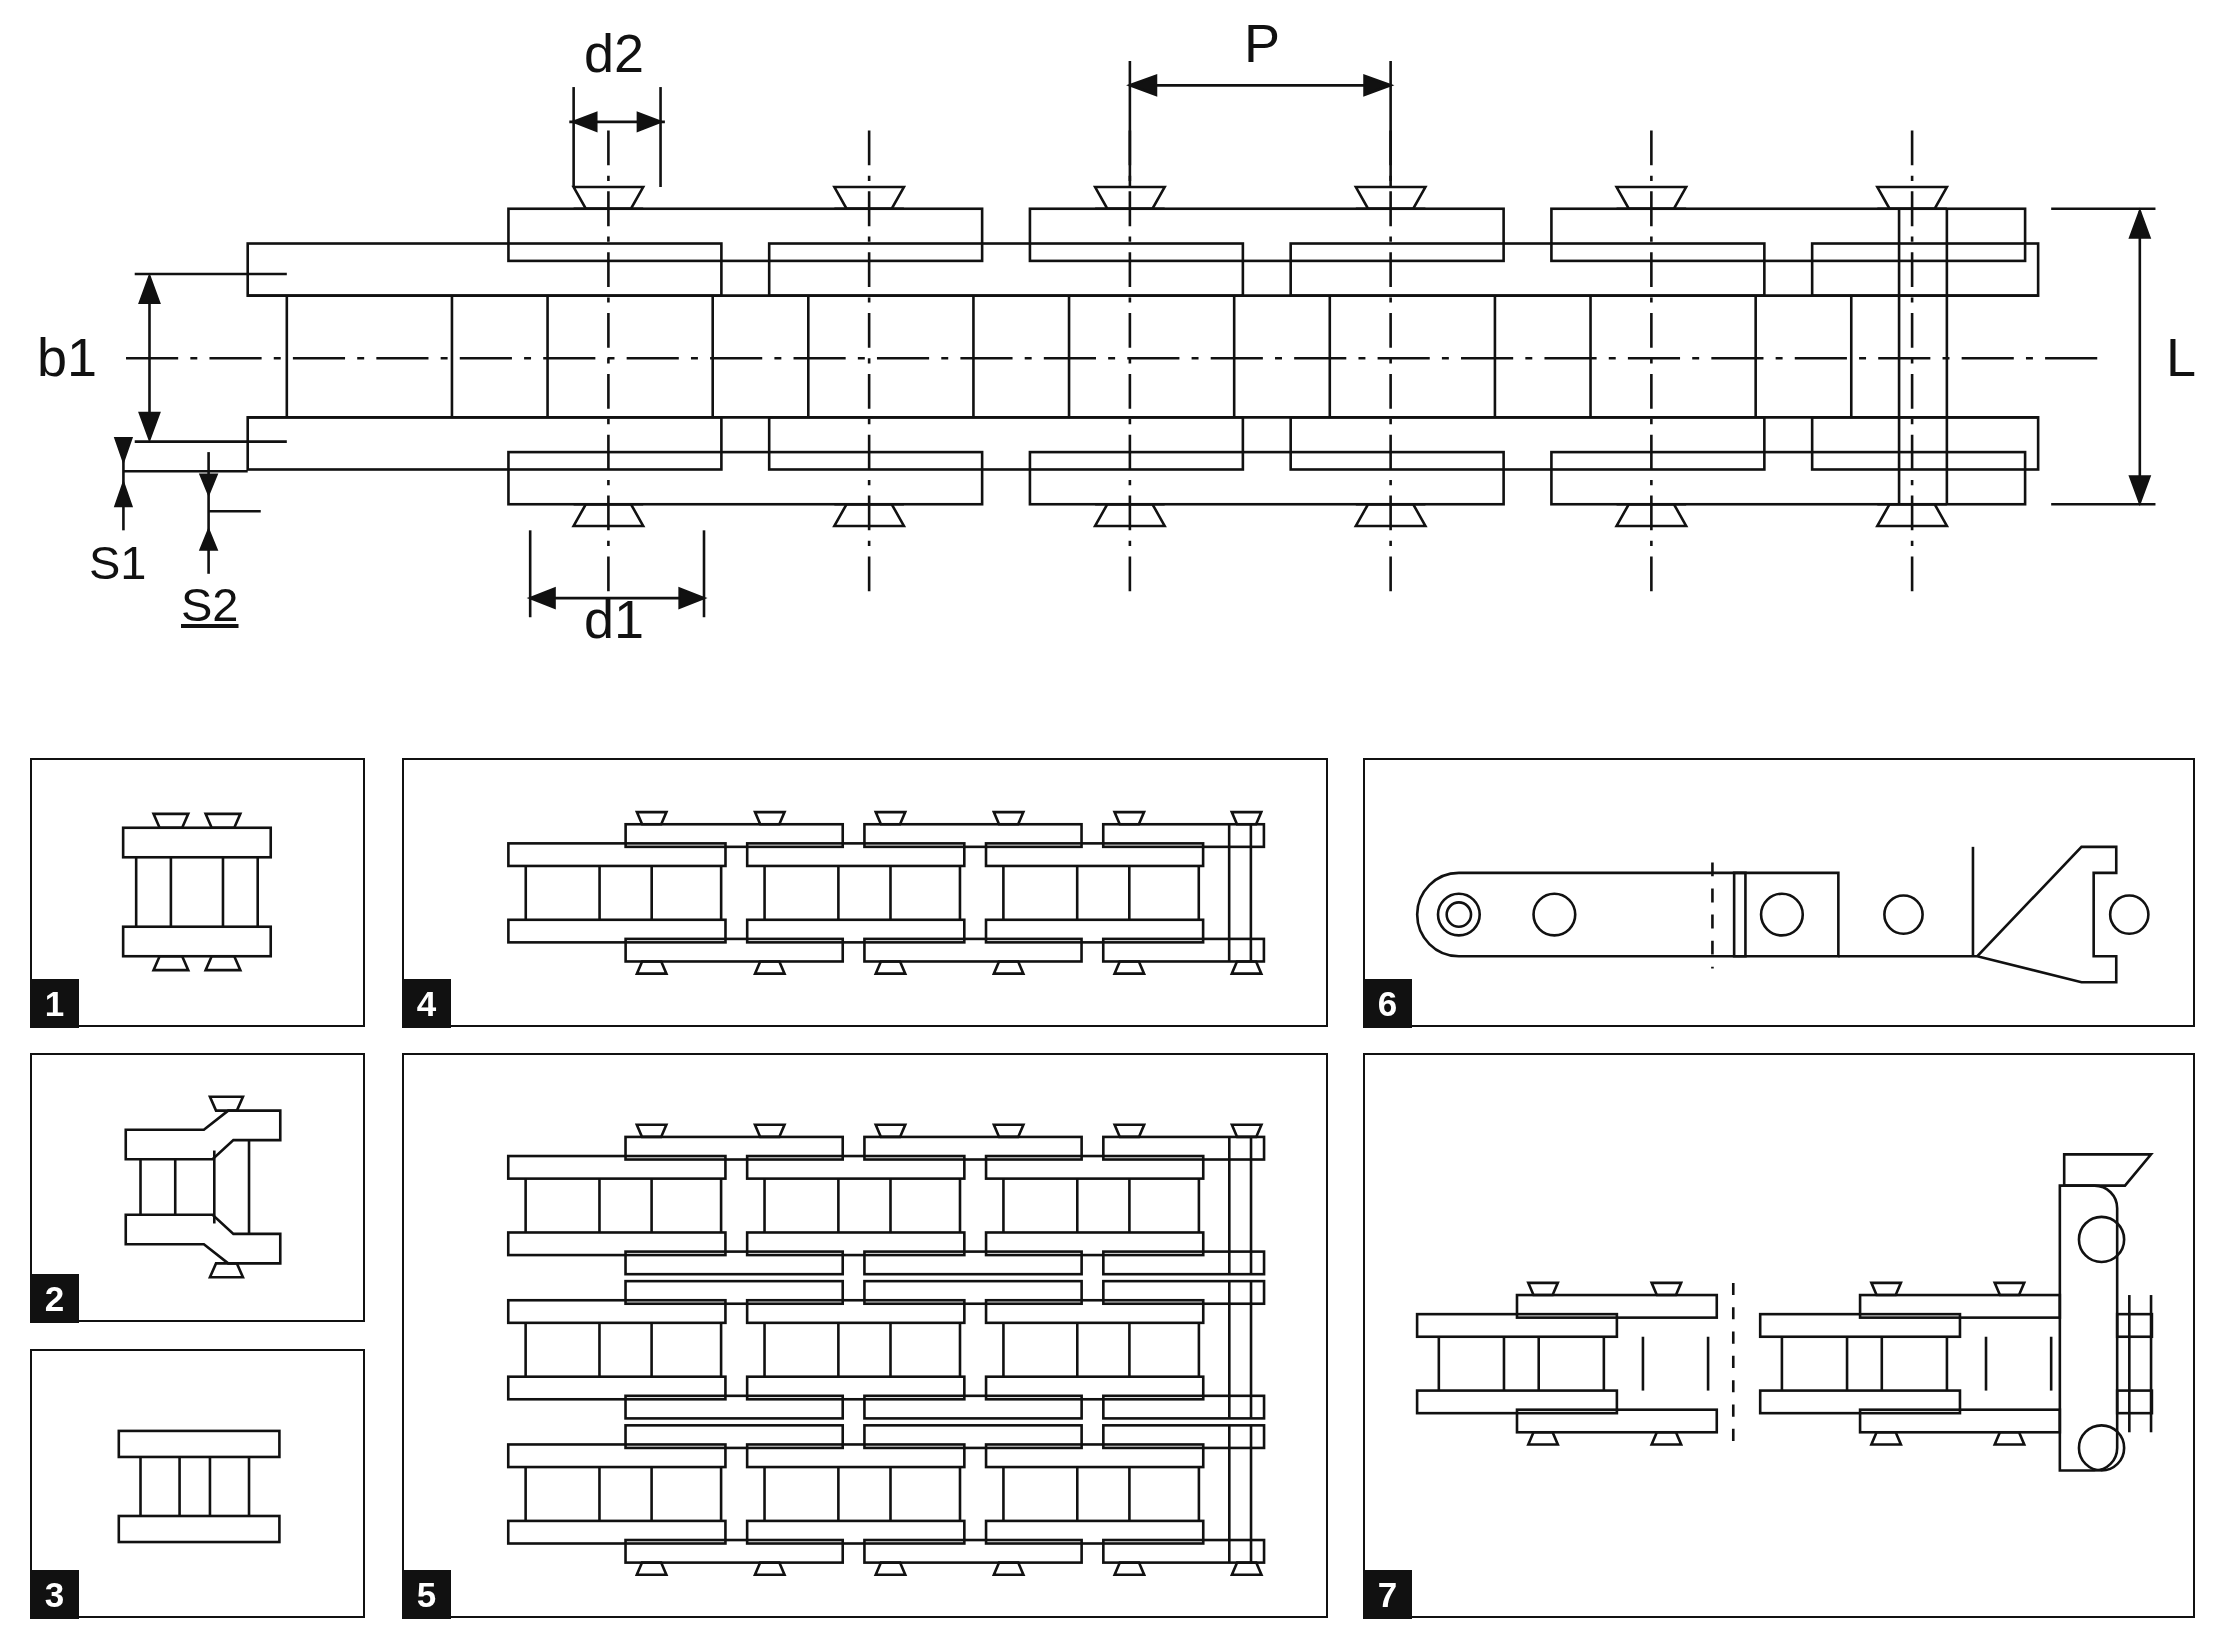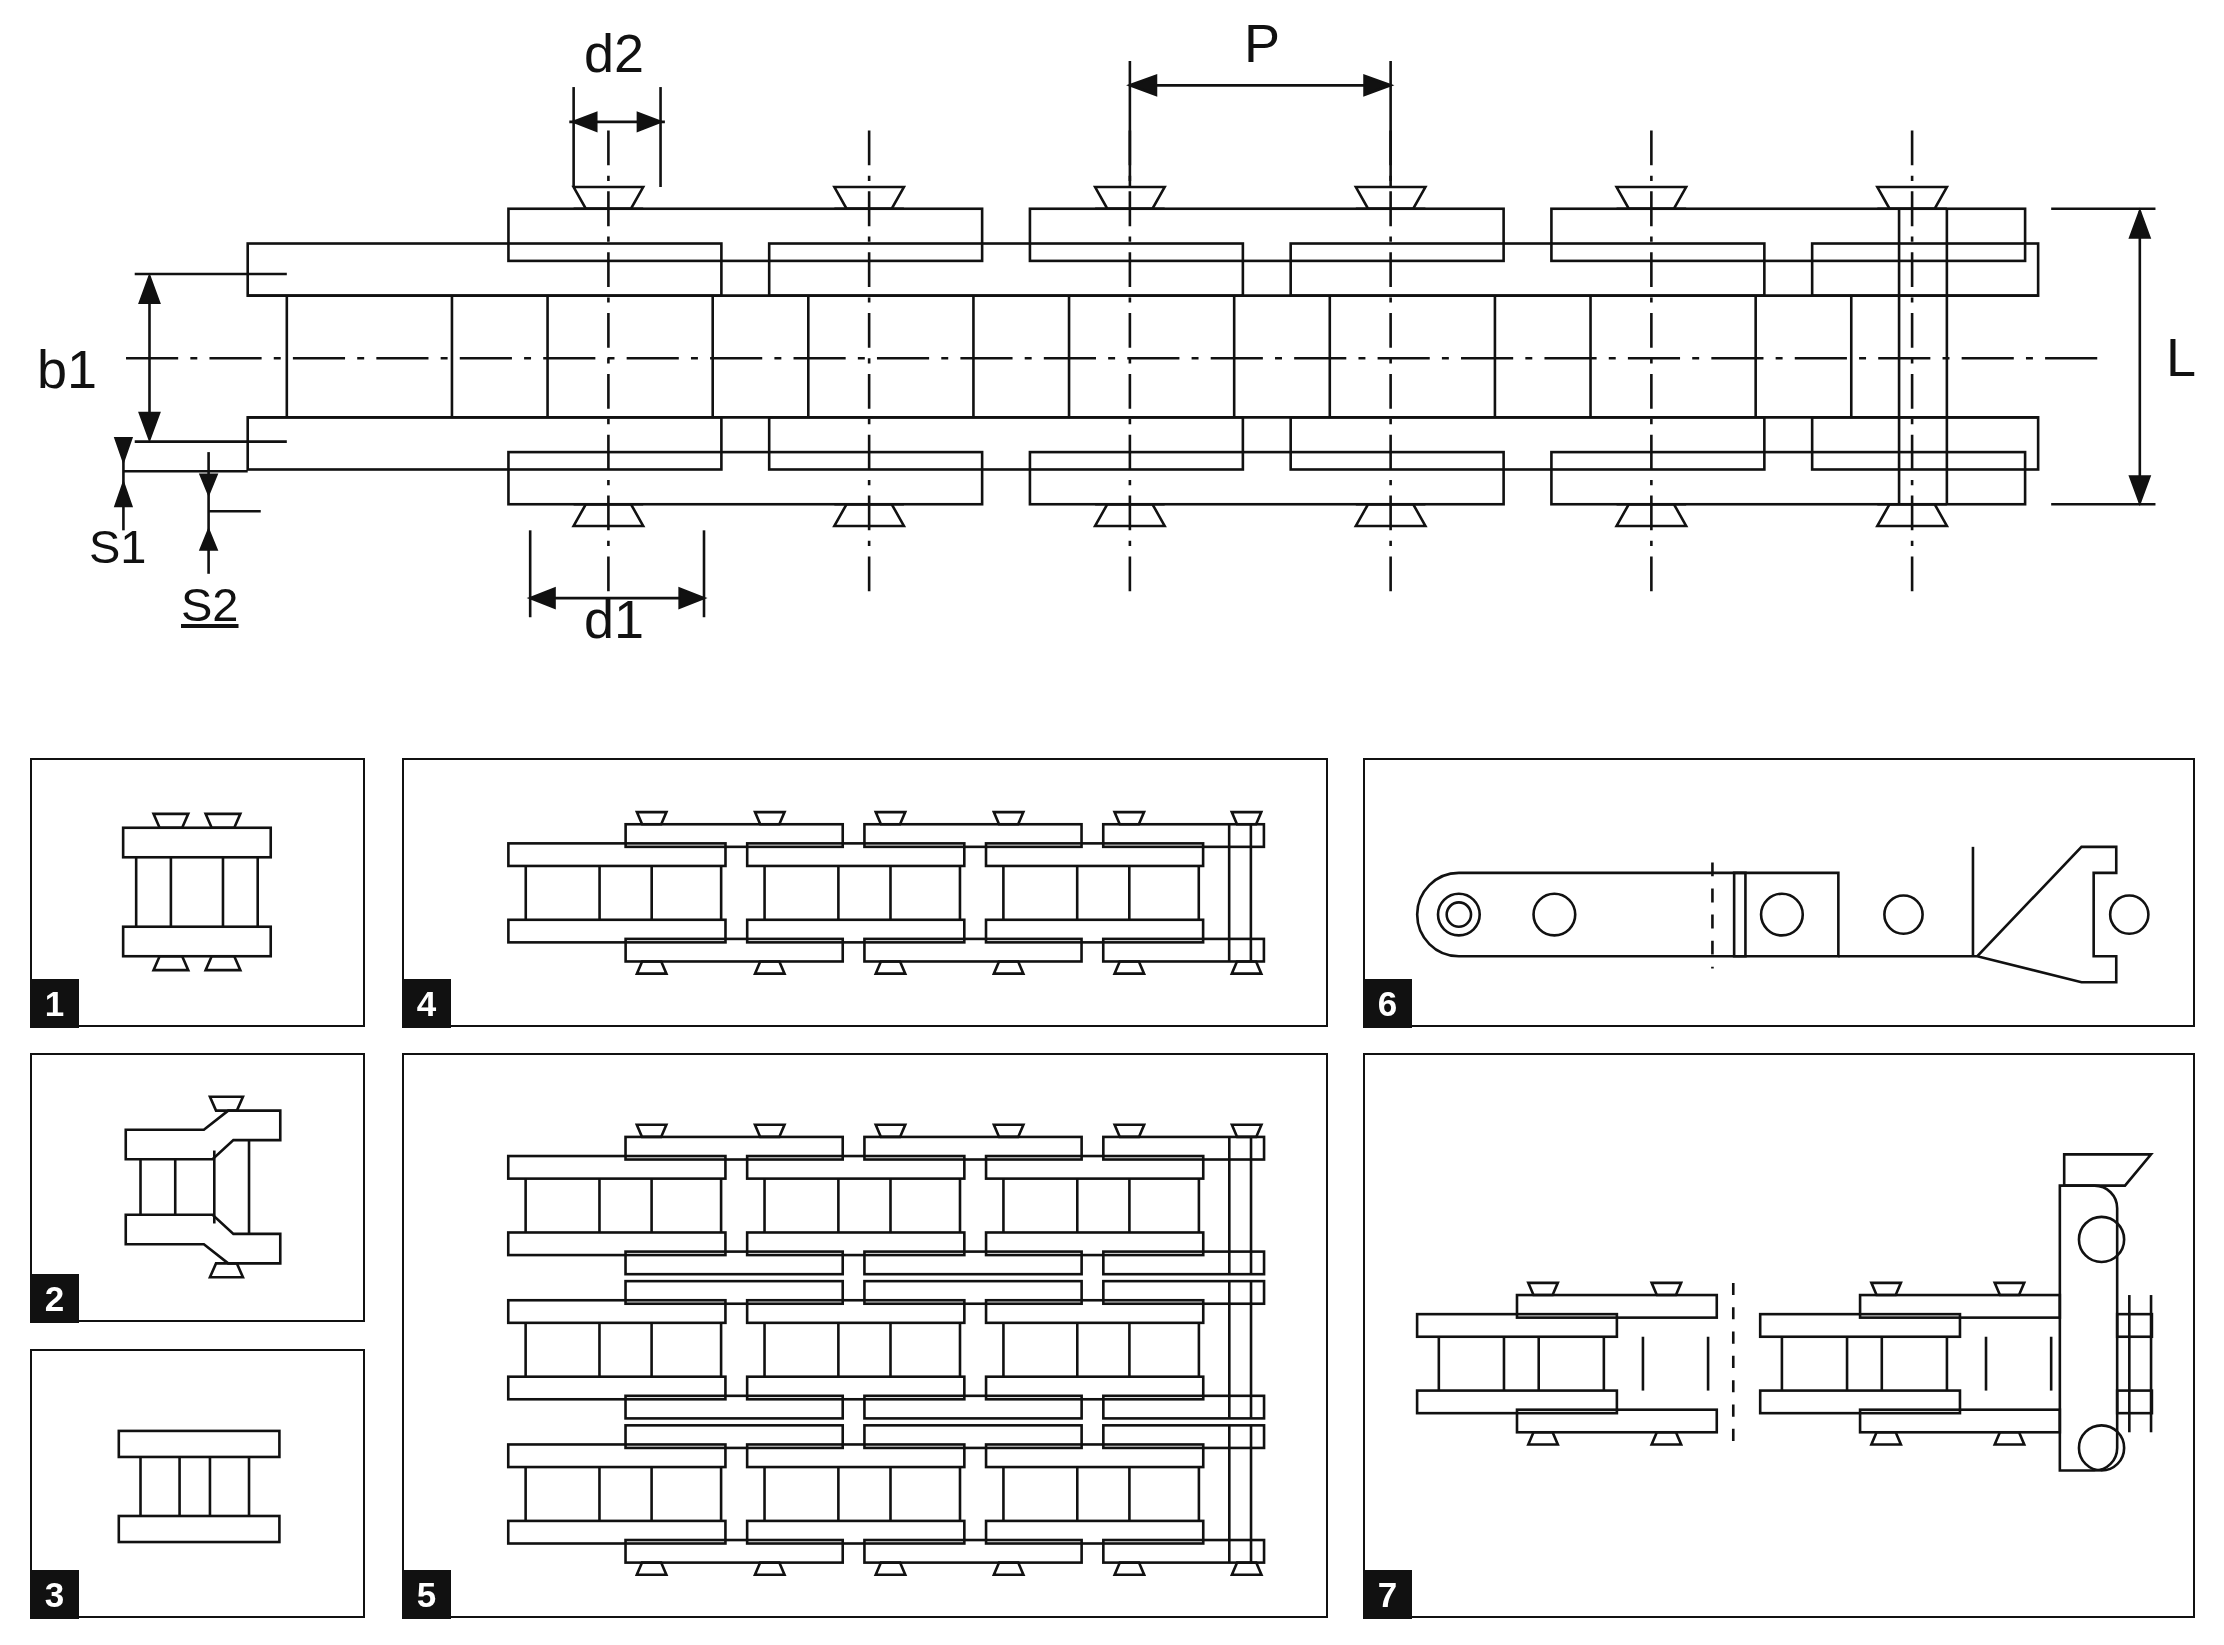--- a/index.html
+++ b/index.html
@@ -136,23 +136,23 @@
       <line x1="2360" y1="240" x2="2480" y2="240"></line>
       <line x1="2360" y1="580" x2="2480" y2="580"></line>
       <line x1="2462" y1="243" x2="2462" y2="578"></line>
       <path d="M2462 243 l-11 30 h22 z" fill="#111"></path>
       <path d="M2462 578 l-11 -30 h22 z" fill="#111"></path>
     </g>
   </svg>
 
   <div class="lbl big" style="left:584px;top:26px;">d2</div>
   <div class="lbl big" style="left:1244px;top:15.6px;">P</div>
-  <div class="lbl big" style="left:37px;top:342px;">b1</div>
+  <div class="lbl big" style="left:37px;top:330px;">b1</div>
   <div class="lbl big" style="left:2166px;top:330px;">L</div>
-  <div class="lbl mid" style="left:89px;top:523px;">S1</div>
+  <div class="lbl mid" style="left:89px;top:539px;">S1</div>
   <div class="lbl mid" style="left:181px;top:581px;text-decoration:underline;">S2</div>
   <div class="lbl big" style="left:584px;top:592px;">d1</div>
 
   <div class="panel" style="left:30px;top:758px;width:335px;height:269px;">
     <svg width="329" height="264" viewBox="0 0 379 304">
       <g fill="none" stroke="#111" stroke-width="3">
         <rect x="105" y="78" width="170" height="34"></rect>
         <rect x="105" y="192" width="170" height="34"></rect>
         <line x1="120" y1="112" x2="120" y2="192"></line>
         <line x1="160" y1="112" x2="160" y2="192"></line>

